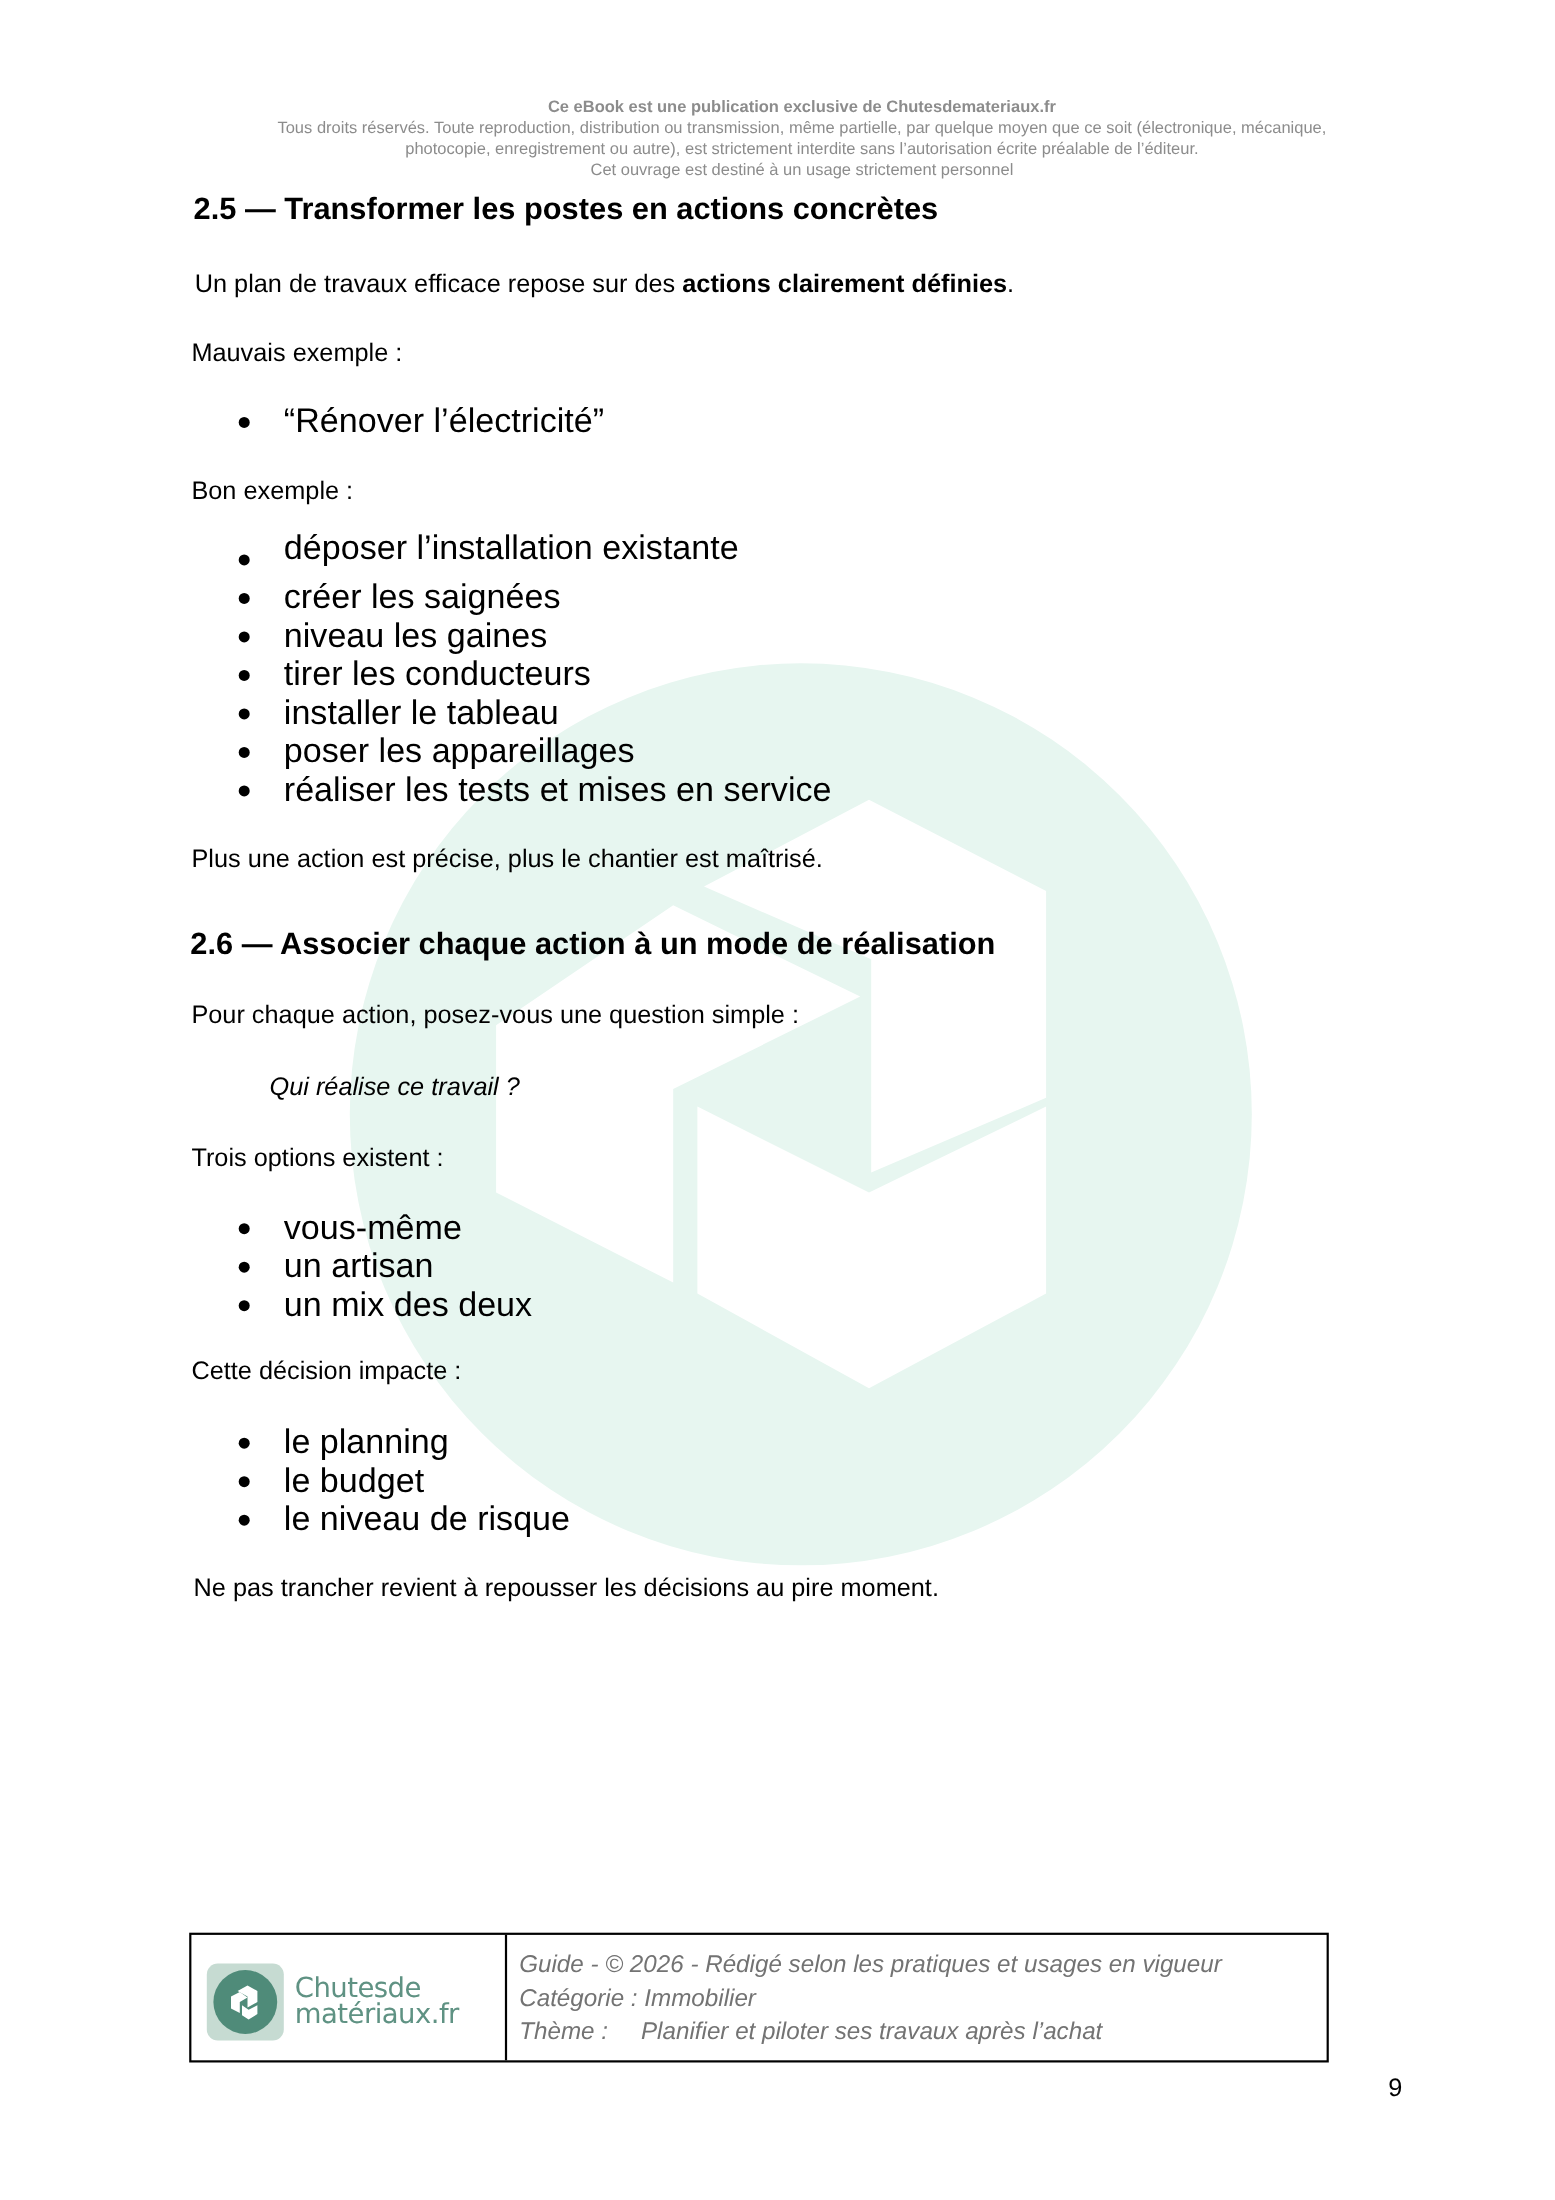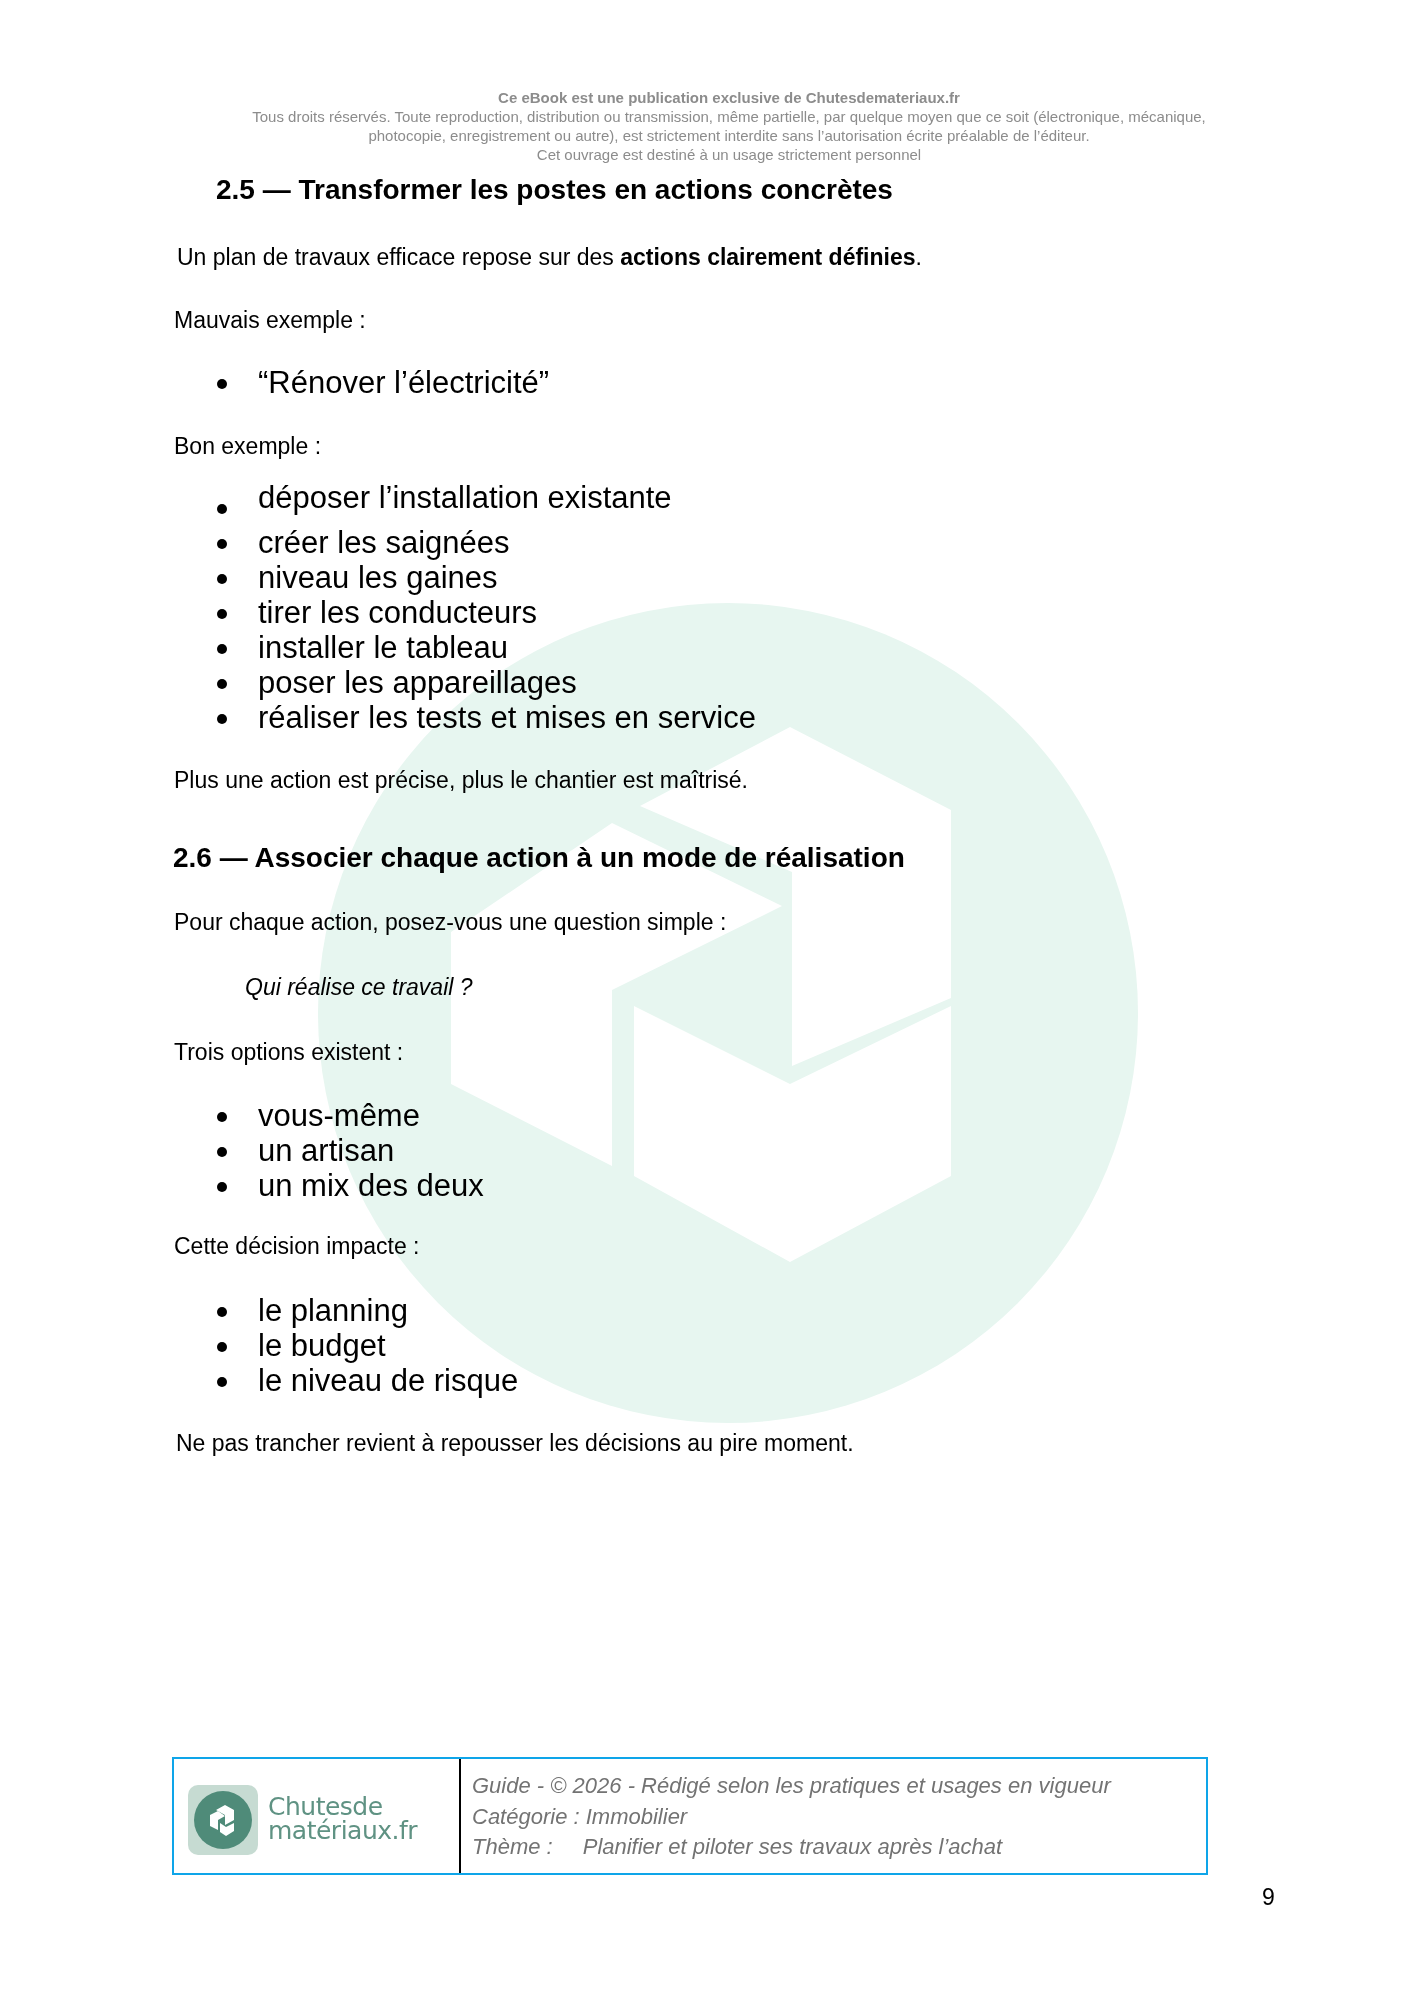--- a/index.html
+++ b/index.html
@@ -18,21 +18,21 @@
   .h2 { font-weight: bold; font-size: 28px; left: 176px; line-height: 32px; }
   .p { font-size: 23px; left: 174px; line-height: 28px; }
   .p b { font-weight: bold; }
   .quote { font-size: 23px; left: 245px; font-style: italic; line-height: 28px; }
 
   .li { font-size: 31px; line-height: 28px; left: 258px; text-align: center; }
   .bullet { position: absolute; left: 217px; width: 10px; height: 10px; border-radius: 50%; background: #000; }
 
   .footer-box {
     position: absolute; left: 172px; top: 1757px; width: 1036px; height: 118px;
-    border: 2px solid #0ea5e9; box-sizing: border-box;
+    border: 2px solid #000000; box-sizing: border-box;
   }
   .footer-divider { position: absolute; left: 285px; top: 0; width: 2px; height: 100%; background: #000; }
   .logo-tile {
     position: absolute; left: 14px; top: 26px; width: 70px; height: 70px;
     border-radius: 10px; background: #c6dbd2;
   }
   .logo-text {
     position: absolute; left: 94px; top: 36px; color: #5f9283;
     font-family: "DejaVu Sans", sans-serif; font-size: 25px; line-height: 24px; letter-spacing: -0.5px;
   }
@@ -53,21 +53,21 @@
   <polygon points="634,1006 790,1084 951,1006 951,1176 790,1262 634,1176" fill="#ffffff"></polygon>
 </svg>
 
 <div class="content">
 
   <div class="abs hdr bold" style="top:88px;">Ce eBook est une publication exclusive de Chutesdemateriaux.fr</div>
   <div class="abs hdr" style="top:107px;">Tous droits réservés. Toute reproduction, distribution ou transmission, même partielle, par quelque moyen que ce soit (électronique, mécanique,</div>
   <div class="abs hdr" style="top:126px;">photocopie, enregistrement ou autre), est strictement interdite sans l’autorisation écrite préalable de l’éditeur.</div>
   <div class="abs hdr" style="top:145px;">Cet ouvrage est destiné à un usage strictement personnel</div>
 
-  <div class="abs h2" style="top:174px;margin-left:40px;">2.5 — Transformer les postes en actions concrètes</div>
+  <div class="abs h2" style="top:174px;">2.5 — Transformer les postes en actions concrètes</div>
   <div class="abs p" style="left:177px; top:243px;"><span>Un plan de travaux efficace repose sur des </span><b>actions clairement définies</b><span>.</span></div>
 
   <div class="abs p" style="top:306px;">Mauvais exemple :</div>
   <span class="bullet" style="top:379px;"></span>
   <div class="abs li" style="top:369px;">“Rénover l’électricité”</div>
 
   <div class="abs p" style="top:432px;">Bon exemple :</div>
   <div>
     <span class="bullet" style="top:504px;"></span>
     <div class="abs li" style="top:484px;">déposer l’installation existante</div>

